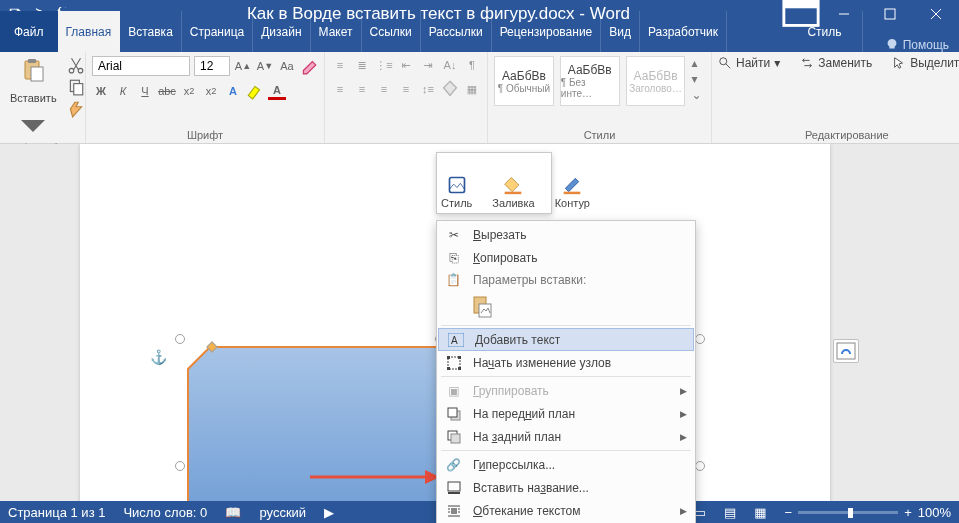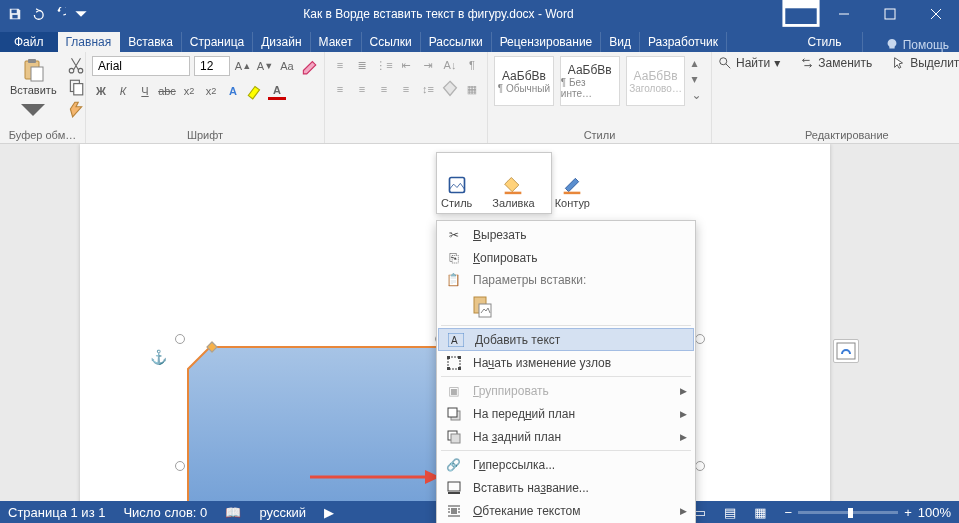--- a/index.html
+++ b/index.html
@@ -2,41 +2,41 @@
 <html><head>
 <meta charset="utf-8">
 <style>
 * { margin: 0; padding: 0; box-sizing: border-box; font-family: "Segoe UI", Arial, sans-serif; }
 body { width: 959px; height: 523px; overflow: hidden; background: #fff; font-size: 12px; color: #444; position: relative; }
 
 
 .titlebar { height: 28px; background: #2b579a; display: flex; align-items: center; color: #fff; }
 .titlebar .qat { display: flex; gap: 8px; padding: 0 8px; align-items: center; }
 .titlebar .qat svg { width: 14px; height: 14px; }
-.titlebar .title { flex: 1; text-align: center; font-size: 12px; }
+.titlebar .title { flex: 1; text-align: center; font-size: 17px; }
 .titlebar .wincontrols { display: flex; }
 .titlebar .wincontrols div { width: 46px; height: 28px; display: flex; align-items: center; justify-content: center; }
 .titlebar .wincontrols svg { width: 12px; height: 12px; stroke: #fff; fill: none; stroke-width: 1; }
 
 
 .ribbon-tabs { height: 24px; background: #2b579a; display: flex; align-items: flex-end; color: #fff; font-size: 12px; }
-.ribbon-tabs .tab { padding: 4px 8px; height: 20px; display: flex; align-items: center; border-right: 1px solid rgba(255,255,255,0.15); cursor: pointer; }
+.ribbon-tabs .tab { padding: 4px 8px; height: 41px; display: flex; align-items: center; border-right: 1px solid rgba(255,255,255,0.15); cursor: pointer; }
 .ribbon-tabs .tab.file { background: #19478a; padding: 4px 14px; border: none; }
 .ribbon-tabs .tab.active { background: #f3f3f3; color: #2b579a; }
 .ribbon-tabs .spacer { flex: 1; }
 .ribbon-tabs .tab.format { padding: 4px 20px; }
 .ribbon-tabs .help { display: flex; align-items: center; gap: 4px; padding: 0 10px; color: #c7d7ee; font-size: 12px; }
 
 
 .ribbon { height: 92px; background: #f3f3f3; border-bottom: 1px solid #d4d4d4; display: flex; }
 .group { border-right: 1px solid #e1e1e1; padding: 4px 6px 2px 6px; display: flex; flex-direction: column; justify-content: space-between; }
 .group-label { text-align: center; font-size: 11px; color: #666; padding-top: 2px; }
 .group-content { display: flex; gap: 6px; align-items: flex-start; }
 .btn-col { display: flex; flex-direction: column; gap: 4px; align-items: center; }
-.big-btn { display: flex; flex-direction: column; align-items: center; gap: 2px; padding: 2px 4px; font-size: 11px; }
+.big-btn { display: flex; flex-direction: column; align-items: center; gap: 10px; padding: 2px 4px; font-size: 11px; }
 .big-btn svg { width: 24px; height: 24px; }
 .small-row { display: flex; gap: 4px; align-items: center; }
 .small-btn { width: 18px; height: 18px; display: flex; align-items: center; justify-content: center; font-size: 11px; color: #666; }
 select, .combo { height: 20px; font-size: 12px; border: 1px solid #c1c1c1; background: #fff; padding: 0 5px; }
 .gal-item { width: 62px; height: 50px; border: 1px solid #d9d9d9; background: #fff; display: flex; flex-direction: column; align-items: center; justify-content: center; font-size: 10px; color: #888; }
 .gal-item .sample { font-size: 12px; color: #444; }
 .edit-col { display: flex; gap: 20px; font-size: 12px; }
 .edit-col .row { display: flex; align-items: center; gap: 4px; }
 .edit-col svg { width: 14px; height: 14px; }
 

